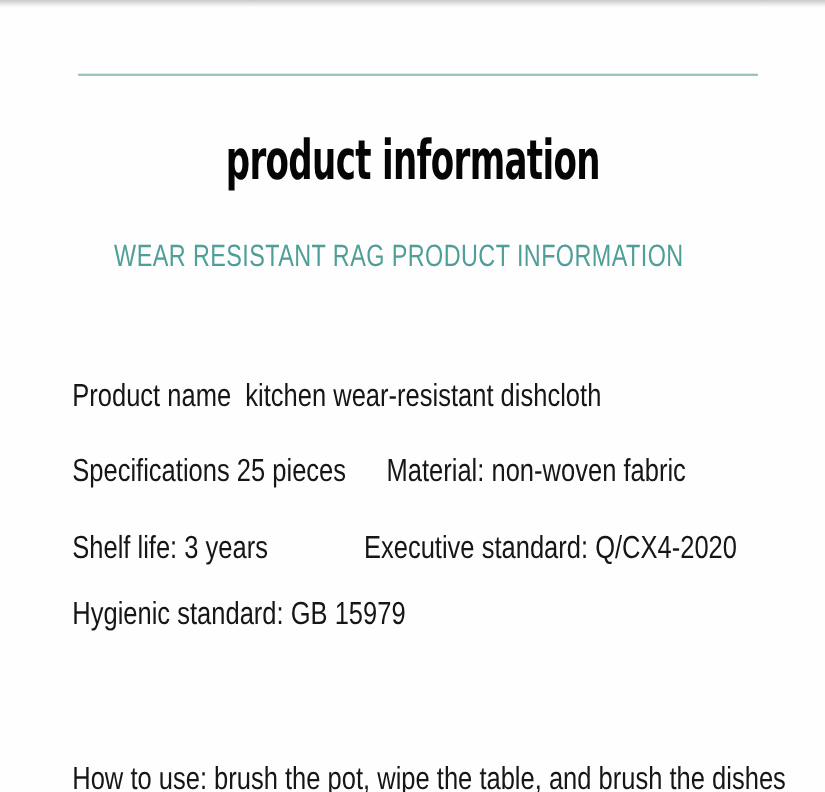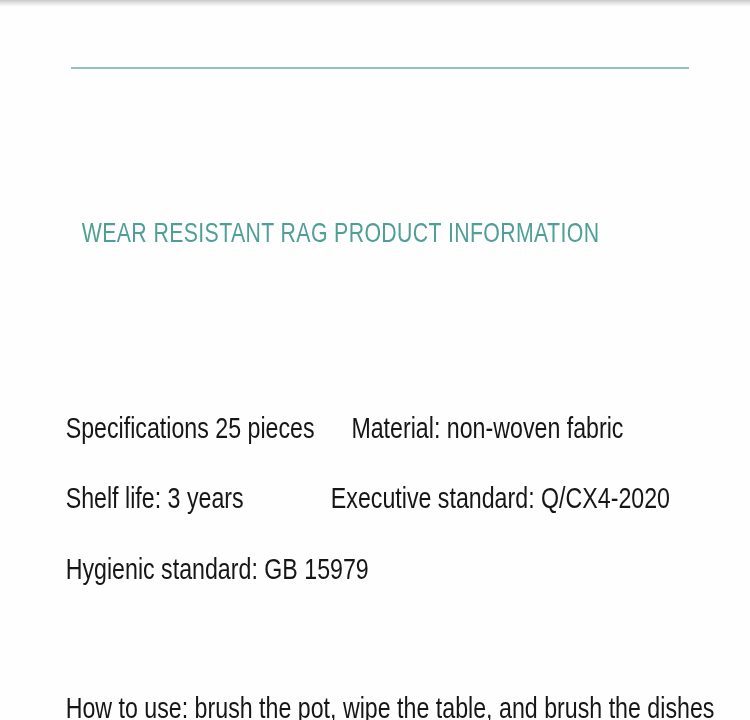--- a/index.html
+++ b/index.html
@@ -24,56 +24,64 @@
   }
   .title-squeeze{
     display:inline-block;
     transform:scaleX(0.62);transform-origin:50% 50%;
     font-family:"DejaVu Sans", sans-serif;
     font-weight:bold;font-size:50px;letter-spacing:-1px;
     color:#050505;white-space:pre;
   }
   .subtitle-wrap{
     position:absolute;top:216px;left:0;width:726px;height:34px;
-    line-height:34px;text-align:left;
+    line-height:34px;text-align:center;
   }
   .subtitle-squeeze{
     display:inline-block;
     transform:scaleX(0.76);transform-origin:50% 50%;
     font-size:28px;letter-spacing:0.5px;
     color:#4f9e97;white-space:pre;
   }
   .line{
     position:absolute;left:27px;height:36px;line-height:36px;
     font-size:29px;color:#161616;
   }
   .squeeze{
     display:inline-block;
     transform:scaleX(0.8);transform-origin:0 50%;
     white-space:pre;
   }
   .gap-sm{display:inline-block;width:46px;}
   .gap-lg{display:inline-block;width:109px;}
   .r0{top:306px;} .r1{top:374px;} .r2{top:444px;}
-  .r3{top:515px;} .r4{top:584px;} .r5{top:654px;}
+  .r3{top:504px;} .r4{top:584px;} .r5{top:654px;}
 </style>
 </head>
 <body>
 
 <div class="page">
 
   <div class="top-edge"></div>
 
   <div class="divider" style="background: rgb(150, 192, 189);"></div>
 
+  <div class="title-wrap">
+    <span class="title-squeeze" style="color: rgb(5, 5, 5);">product information</span>
+  </div>
 
   <div class="subtitle-wrap">
     <span class="subtitle-squeeze" style="color: rgb(79, 158, 151);">WEAR RESISTANT RAG PRODUCT INFORMATION</span>
   </div>
 
+  <div class="line r0" style="color: rgb(22, 22, 22);">
+    <span class="squeeze">
+      <span>Product name  kitchen wear-resistant dishcloth</span>
+    </span>
+  </div>
 
   <div class="line r1" style="color: rgb(22, 22, 22);">
     <span class="squeeze">
       <span>Specifications 25 pieces</span><span class="gap-sm"></span><span>Material: non-woven fabric</span>
     </span>
   </div>
 
   <div class="line r2" style="color: rgb(22, 22, 22);">
     <span class="squeeze">
       <span>Shelf life: 3 years</span><span class="gap-lg"></span><span>Executive standard: Q/CX4-2020</span>

